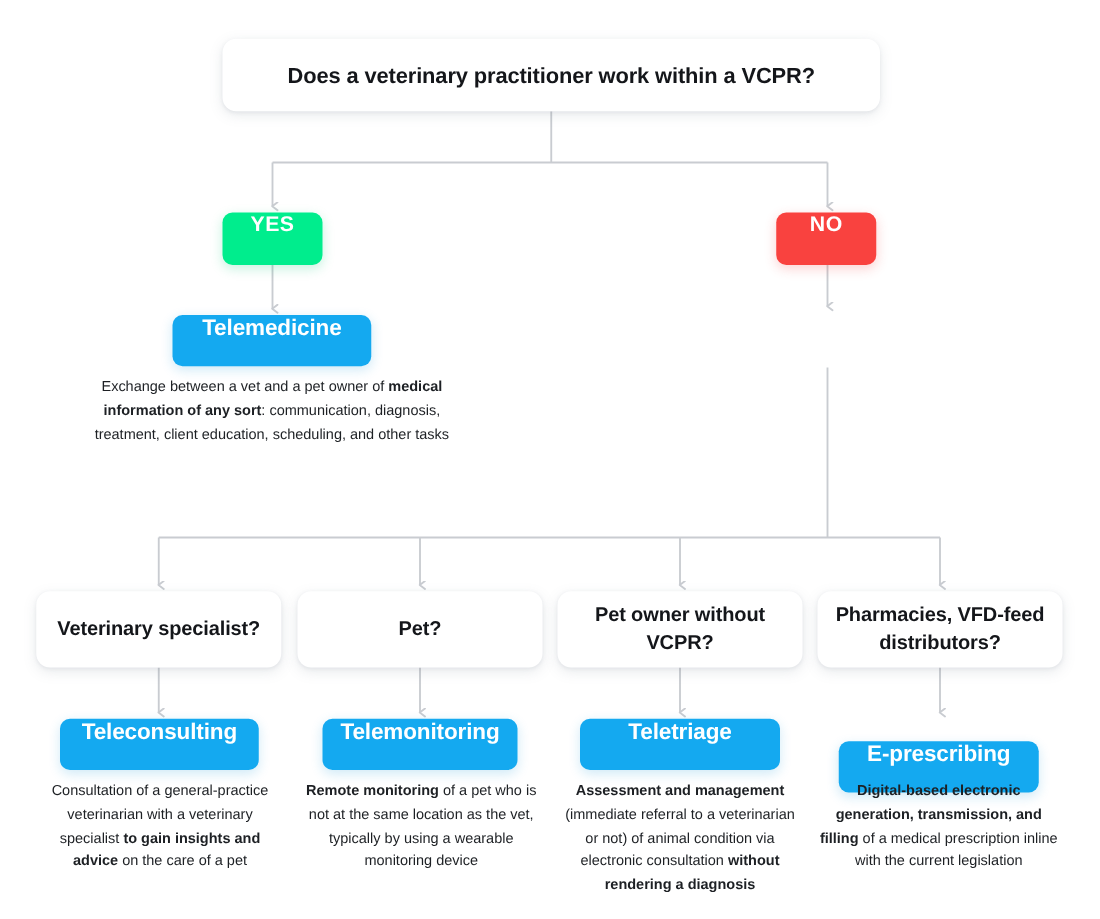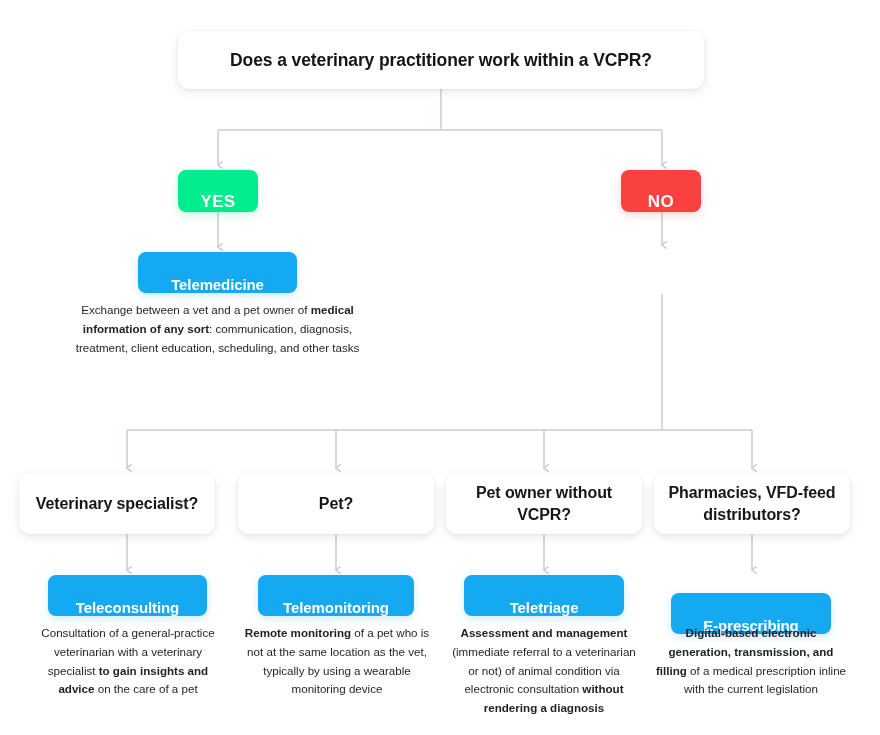--- a/index.html
+++ b/index.html
@@ -60,31 +60,31 @@
   }
   .card-q {
     top: 473px;
     width: 196px;
     height: 61px;
     font-size: 16px;
     line-height: 1.32;
     letter-spacing: -0.1px;
     padding: 0 10px;
   }
-  .q0 { left: 19px; justify-content: center; }
+  .q0 { left: 29px; justify-content: center; }
   .q1 { left: 238px; }
   .q2 { left: 446px; }
   .q3 { left: 654px; }
 
   
   .pill {
     position: absolute;
     border-radius: 8px;
     display: flex;
-    align-items: flex-end;
+    align-items: flex-start;
     justify-content: center;
     color: #ffffff;
     font-weight: bold;
     text-align: center;
     box-sizing: border-box;
   }
   .pill-yes {
     left: 178px;
     top: 170px;
     width: 80px;
@@ -99,21 +99,21 @@
     top: 170px;
     width: 80px;
     height: 42px;
     background: #f9423f;
     font-size: 17px;
     letter-spacing: 0.4px;
     box-shadow: 0 3px 9px rgba(240,60,60,0.22);
   }
   .pill-blue {
     background: #14a9f0;
-    font-size: 15px;
+    font-size: 18px;
     letter-spacing: -0.1px;
     box-shadow: 0 3px 9px rgba(20,150,215,0.20);
   }
   .pill-telemedicine {
     left: 138px;
     top: 252px;
     width: 159px;
     height: 41px;
   }
   .pill-res {

